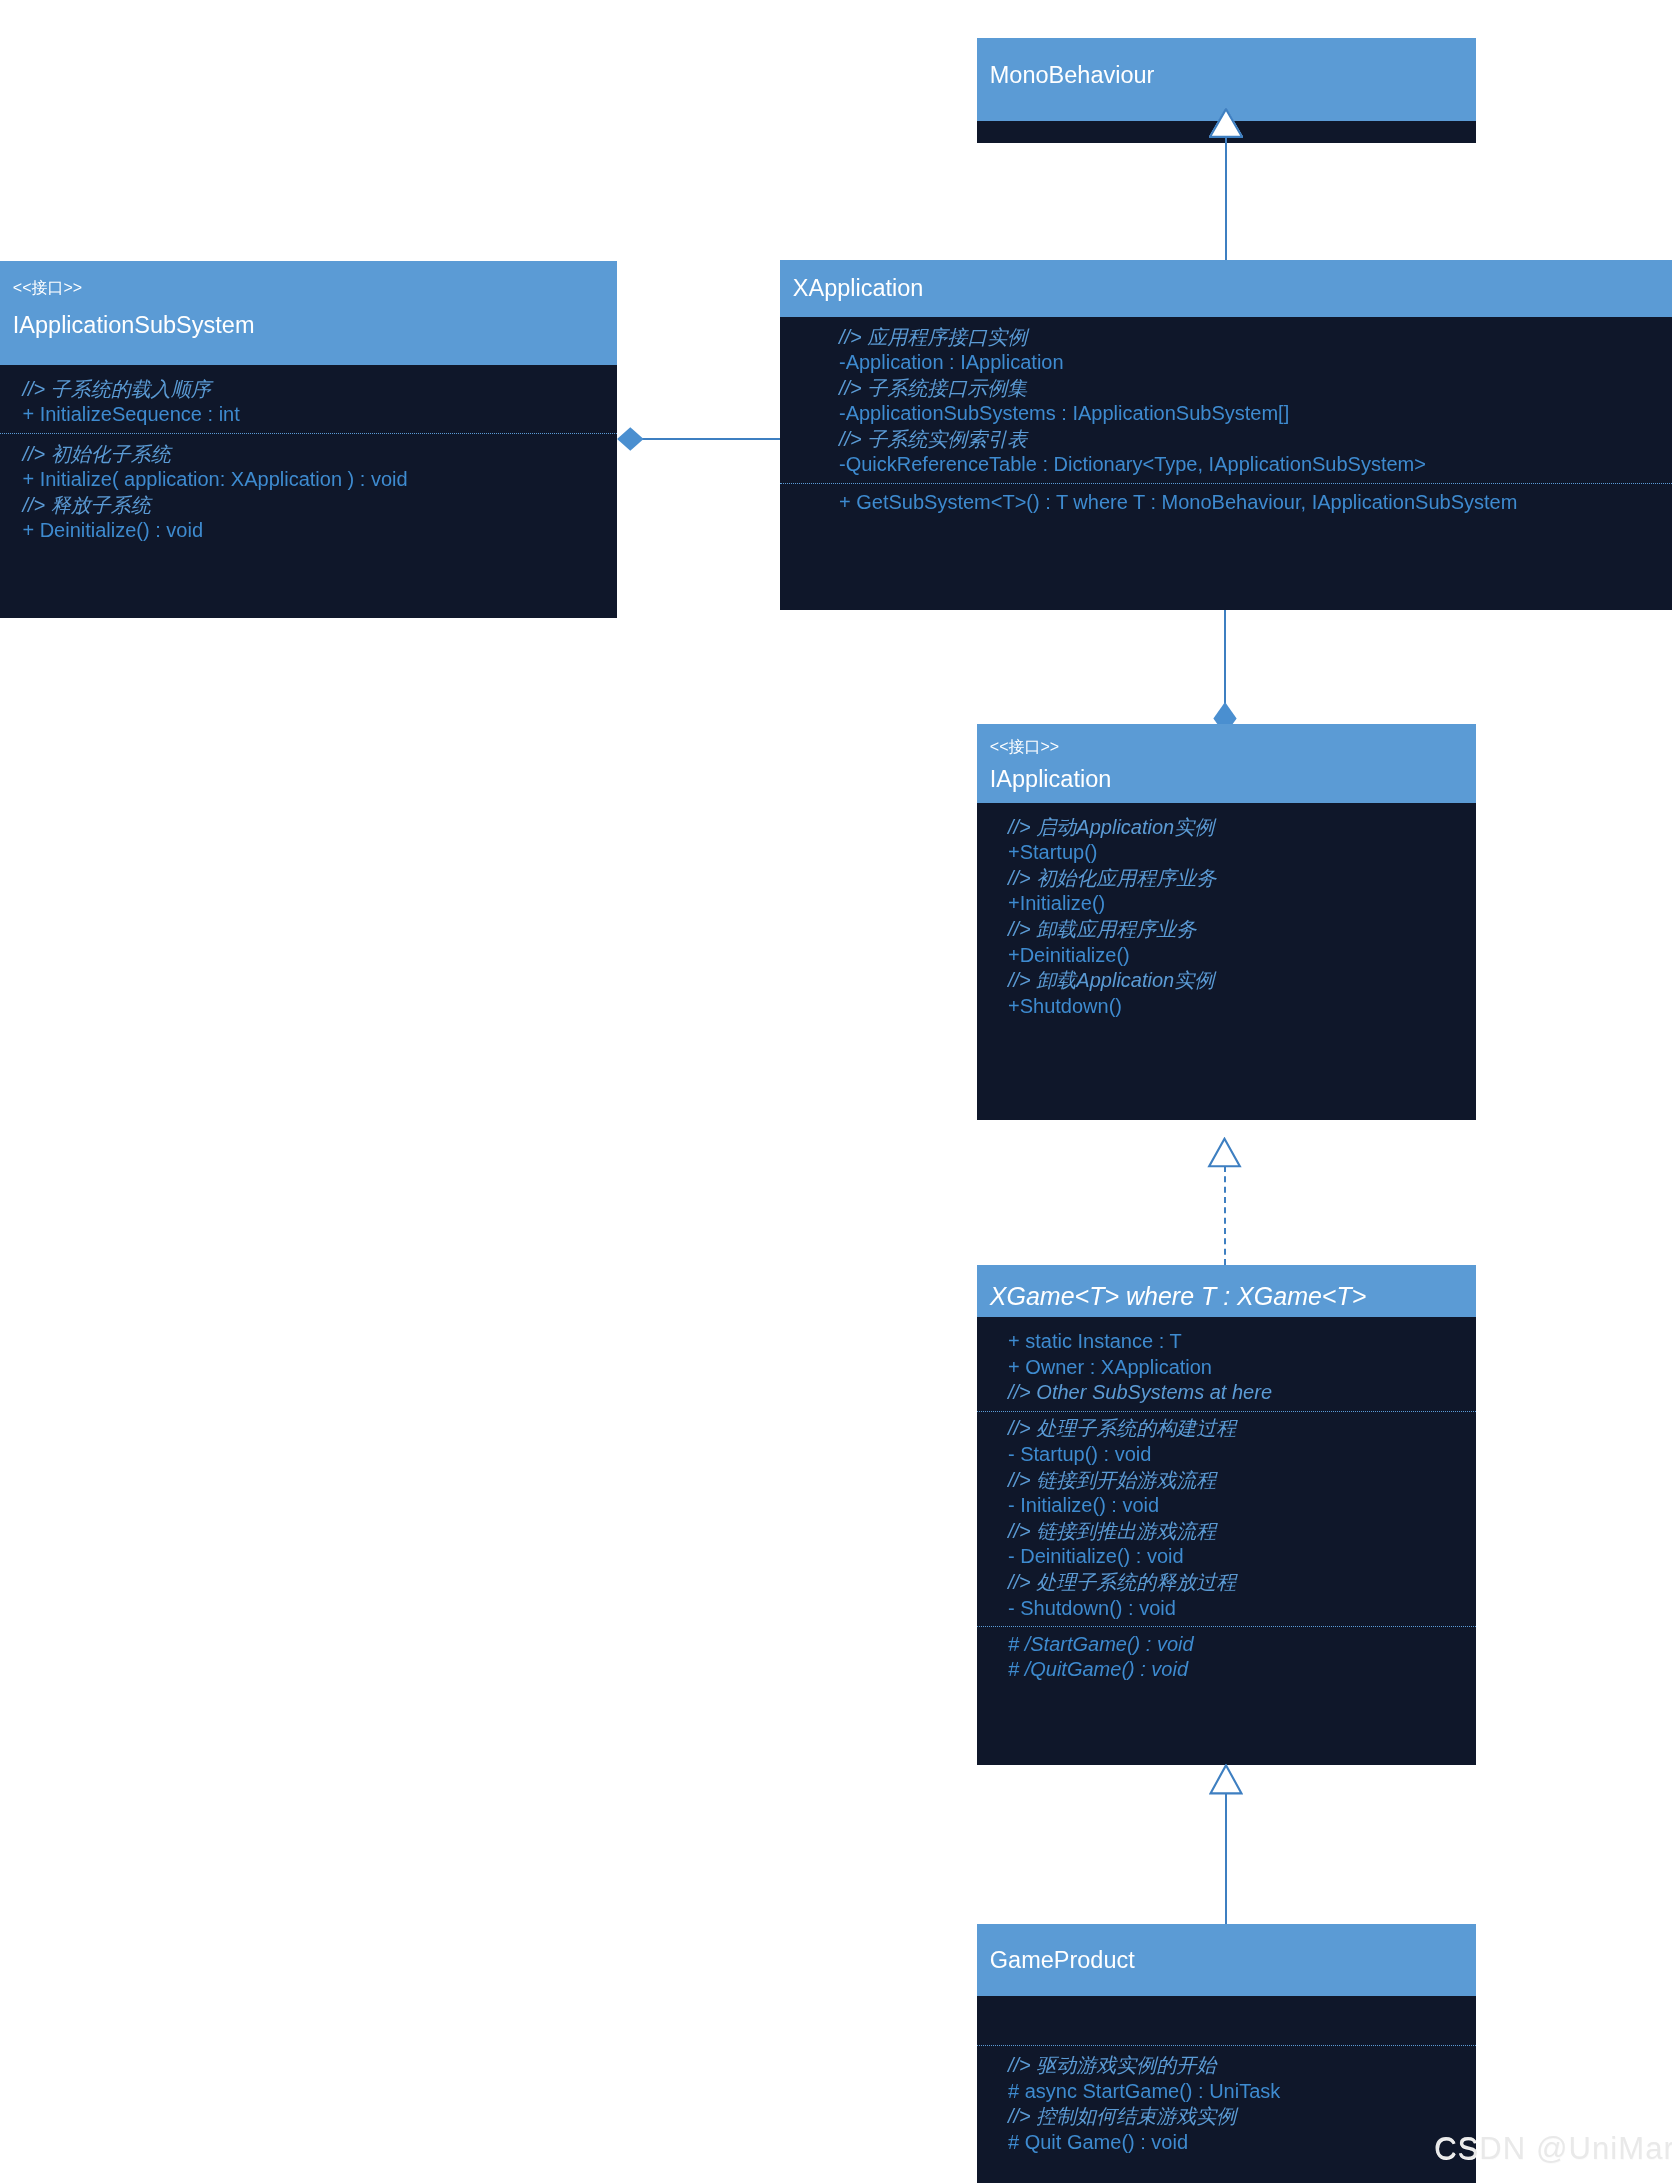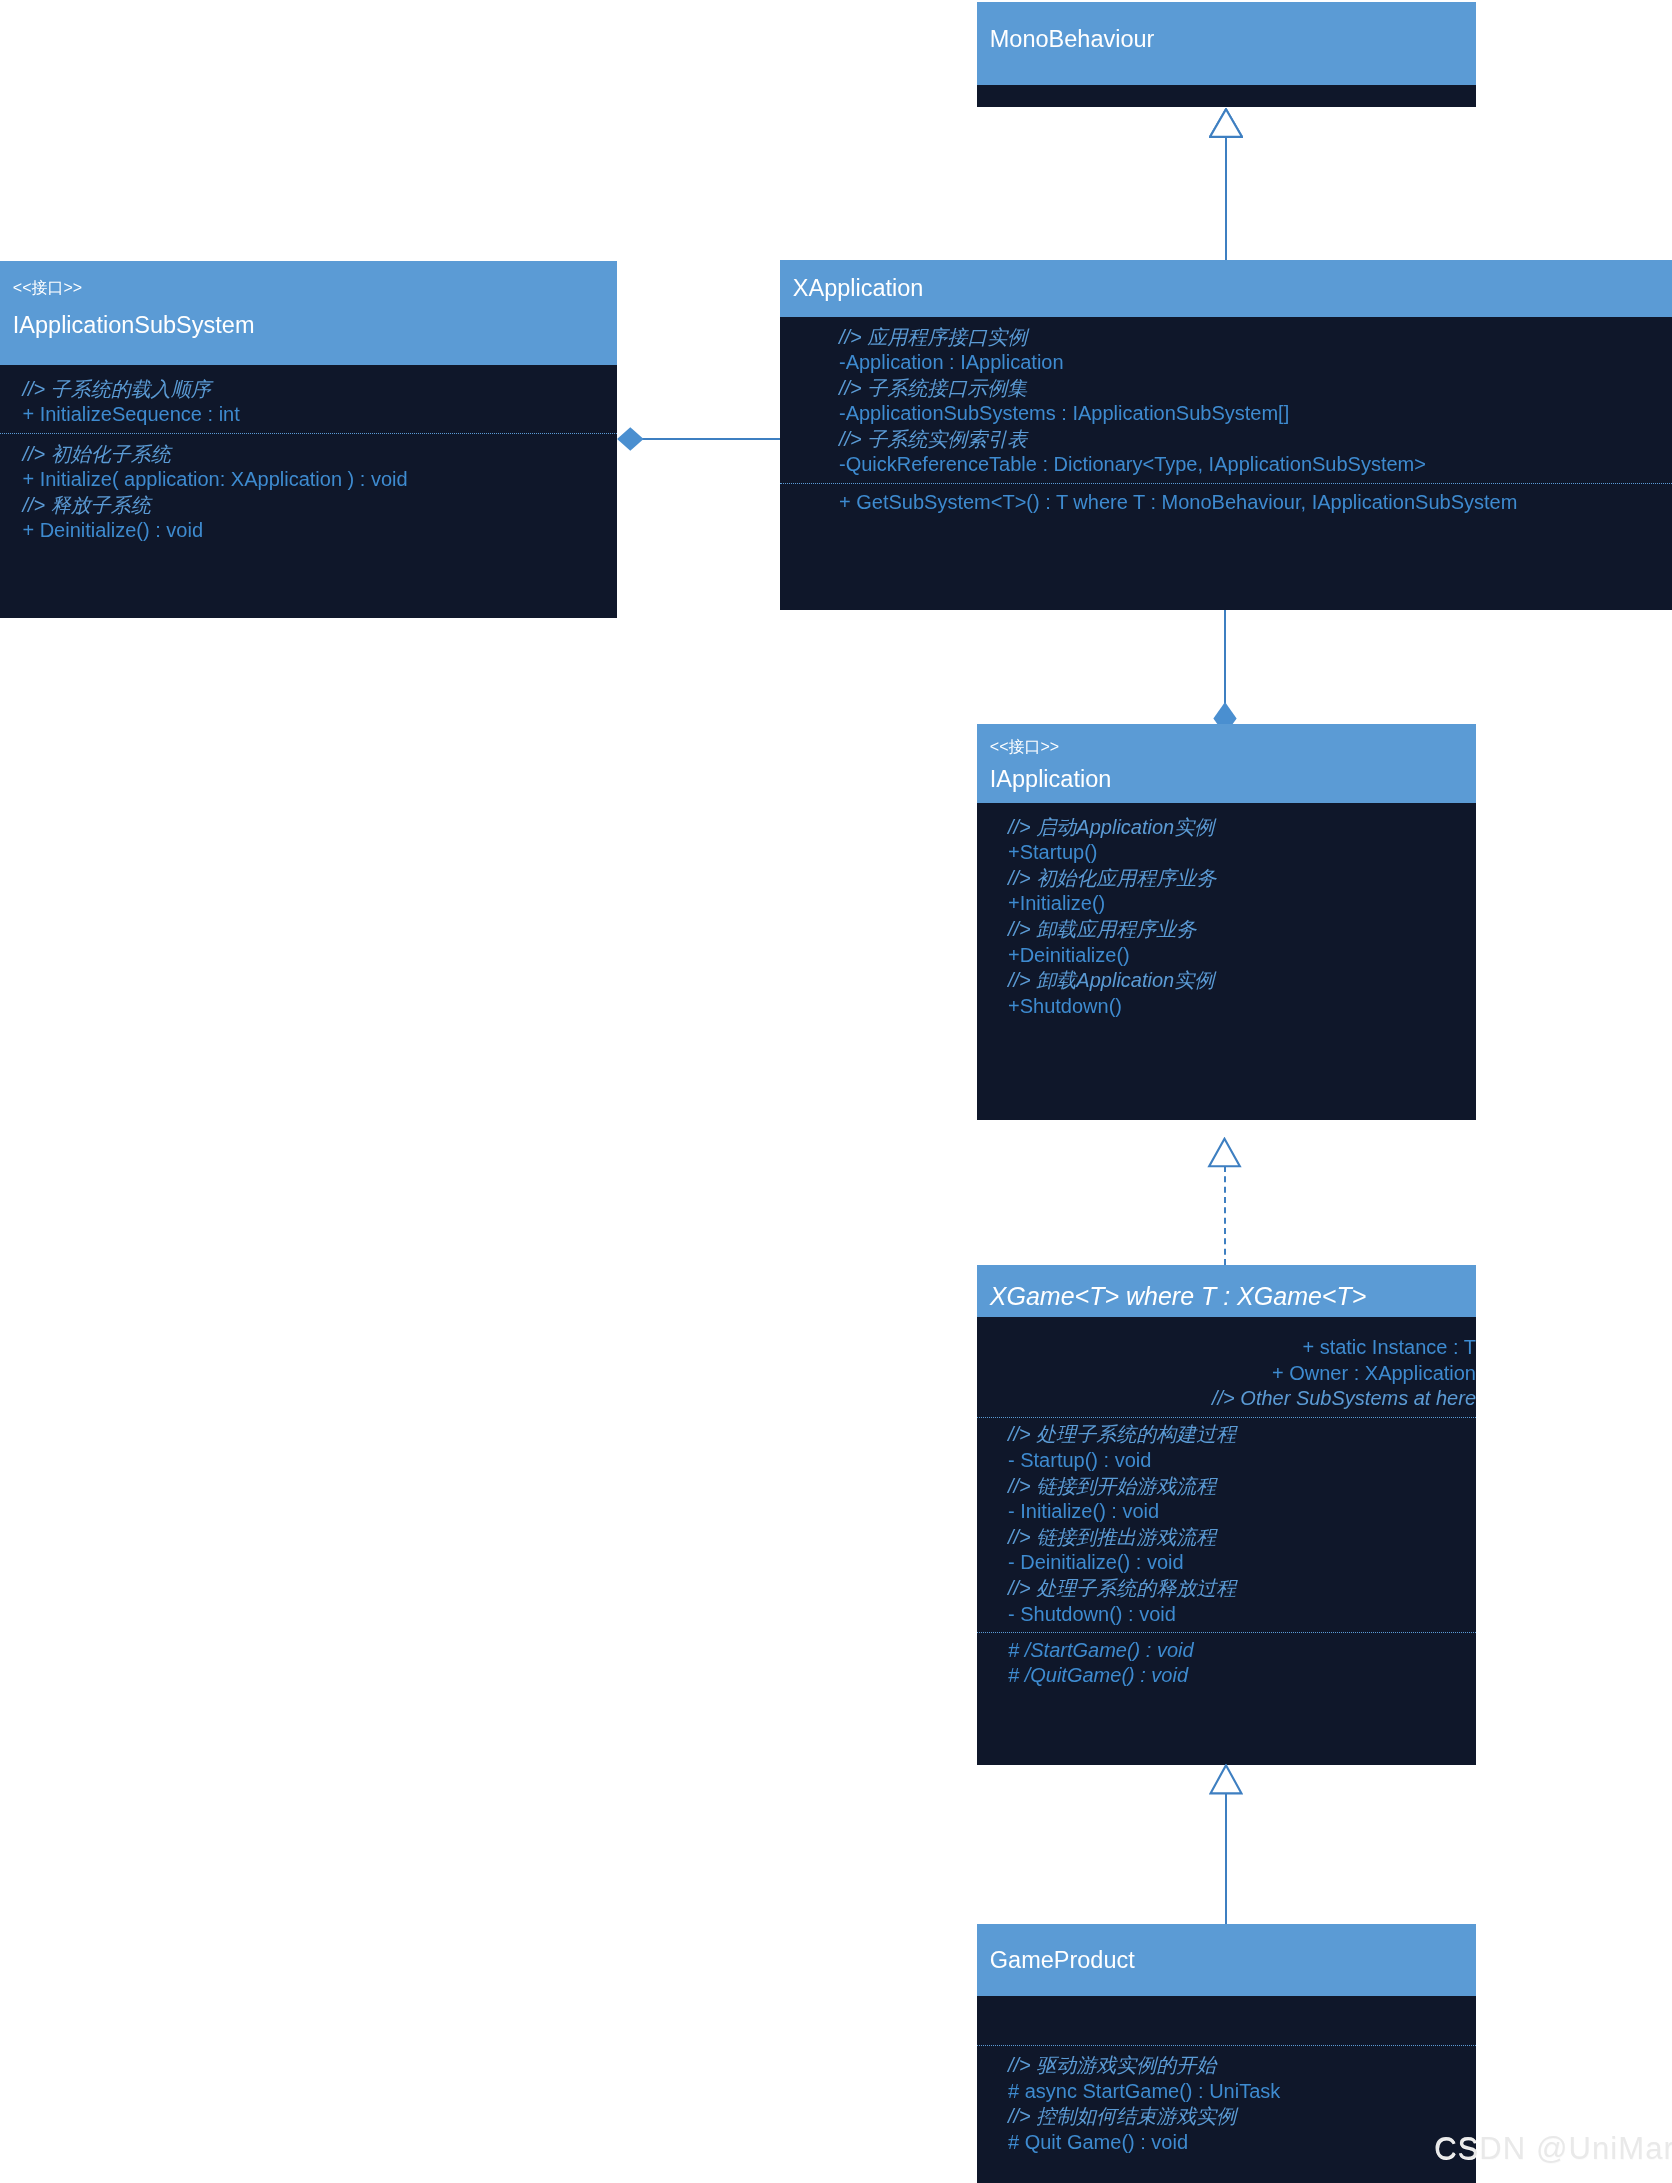--- a/index.html
+++ b/index.html
@@ -90,21 +90,21 @@
     font-size: 31px;
     letter-spacing: 1.1px;
     white-space: nowrap;
     text-shadow: 0.5px 0.5px 0 #fbfbfb;
   }
 </style>
 </head>
 <body>
 
 <div class="uml-box" style="left:977px; top:2.1px; width:499px; height:105px;">
-  <div class="uml-header" style="height:83px; padding-top:21.3px;">
+  <div class="uml-header" style="height:83px; padding-top:21.3px;margin-top:36px;">
     <div class="cls-name">MonoBehaviour</div>
   </div>
   <div class="uml-body" style="height:22.4px;"></div>
 </div>
 
 <div class="conn-line v" style="left:1225px; top:135px; height:125px;"></div>
 <div class="tri-hollow" style="left:1209px; top:108px;
             border-left:17px solid transparent; border-right:17px solid transparent;
             border-bottom:29px solid #ffffff;
             filter: drop-shadow(0 0 0 #3e7fc1);">
@@ -183,21 +183,21 @@
 <div class="conn-dash-v" style="left:1224px; top:1166px; height:99px;"></div>
 <svg width="37" height="32" style="position:absolute; left:1206px; top:1137px;" viewBox="0 0 70 60">
   <polygon points="35,3 64,55 6,55" fill="#ffffff" stroke="#3e7fc1" stroke-width="4"></polygon>
 </svg>
 
 <div class="uml-box" style="left:977px; top:1265px; width:499px; height:500px;">
   <div class="uml-header" style="height:52px; padding-top:14px;">
     <div class="cls-name italic" style="font-size:25px;">XGame&lt;T&gt;  where T : XGame&lt;T&gt;</div>
   </div>
   <div class="uml-body" style="height:448px;">
-    <div class="compartment" style="padding-top:18px;text-align:right;">
+    <div class="compartment" style="padding-top:12px;">
       <div class="member" style="padding-left:31px;">+ static Instance : T</div>
       <div class="member" style="padding-left:31px;">+ Owner : XApplication</div>
       <div class="member comment" style="padding-left:31px;">//&gt; Other SubSystems at here</div>
     </div>
     <div class="compartment sep" style="padding-top:4.3px;">
       <div class="member comment" style="padding-left:31px;">//&gt; 处理子系统的构建过程</div>
       <div class="member" style="padding-left:31px;">- Startup() : void</div>
       <div class="member comment" style="padding-left:31px;">//&gt; 链接到开始游戏流程</div>
       <div class="member" style="padding-left:31px;">- Initialize() : void</div>
       <div class="member comment" style="padding-left:31px;">//&gt; 链接到推出游戏流程</div>

